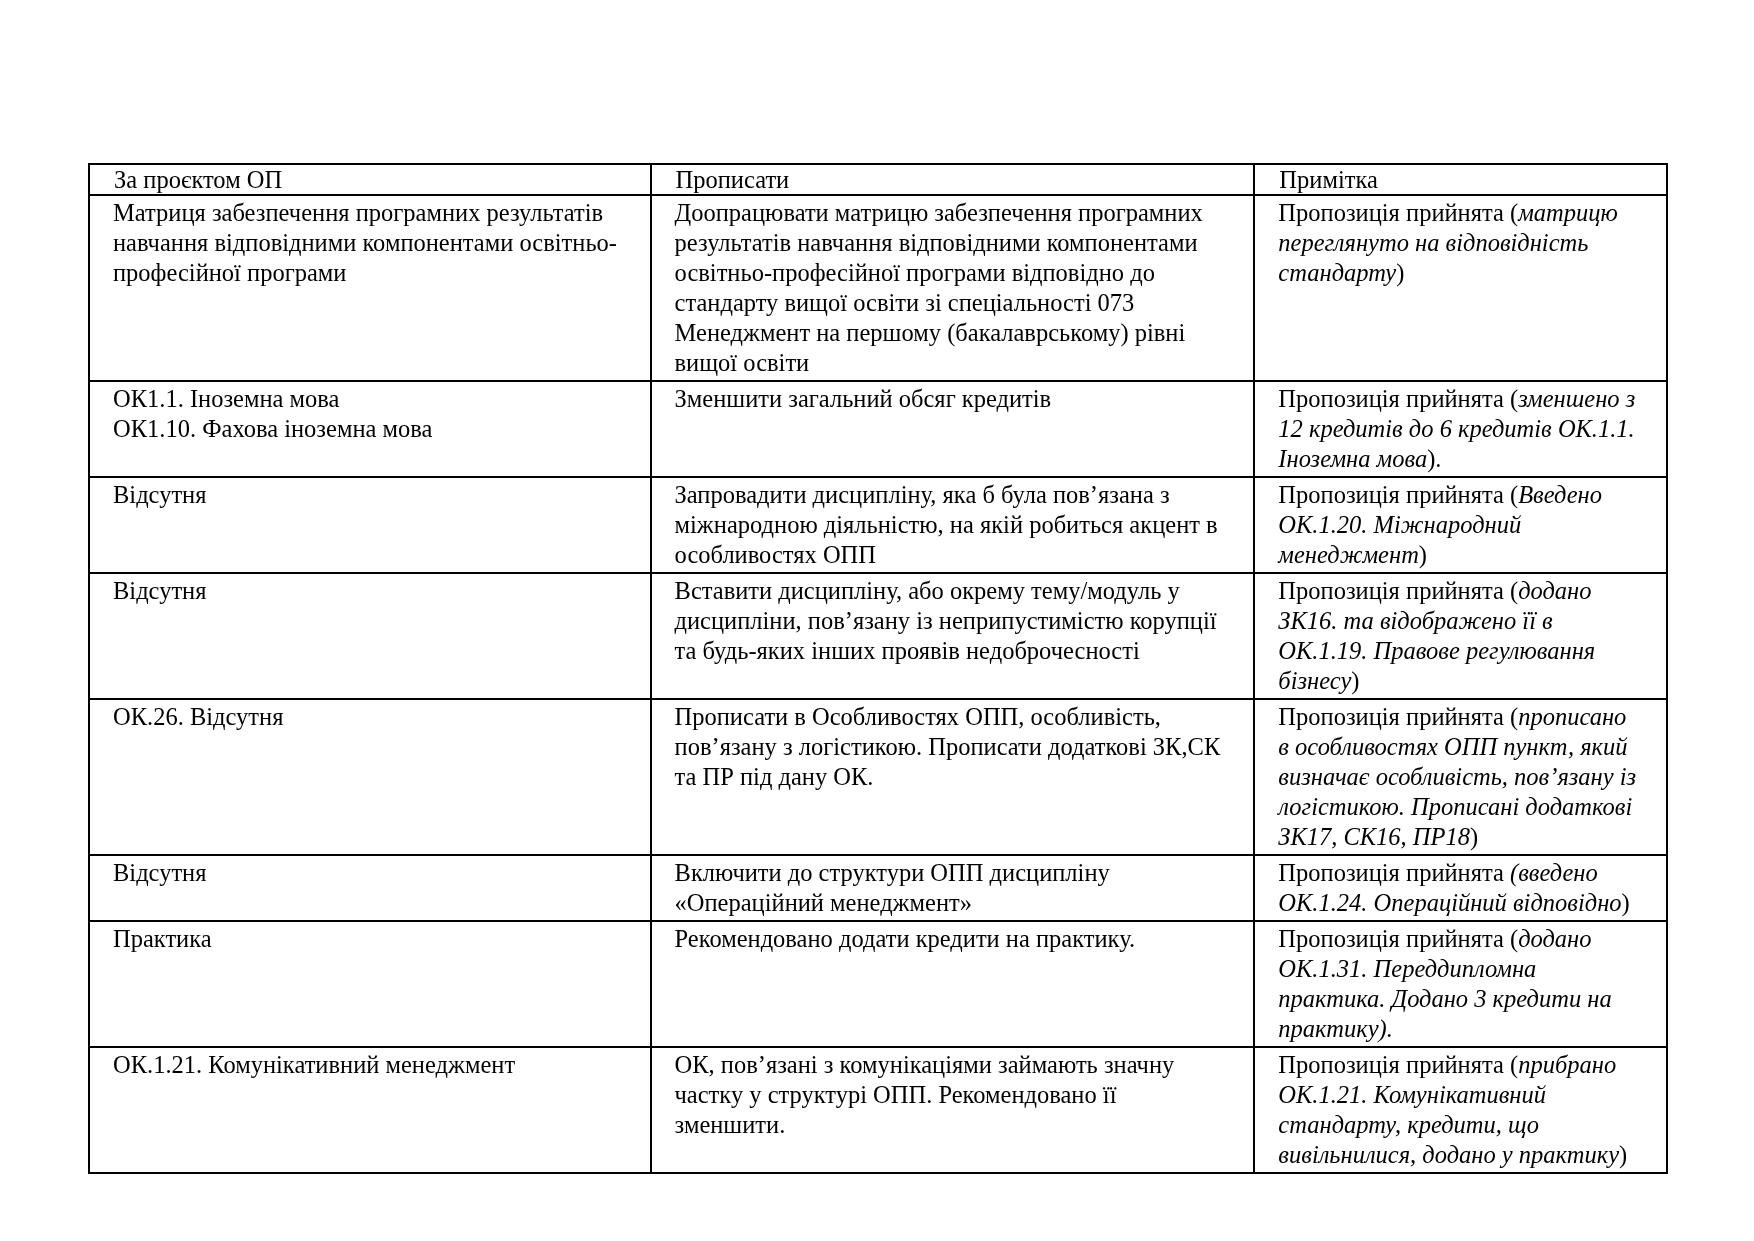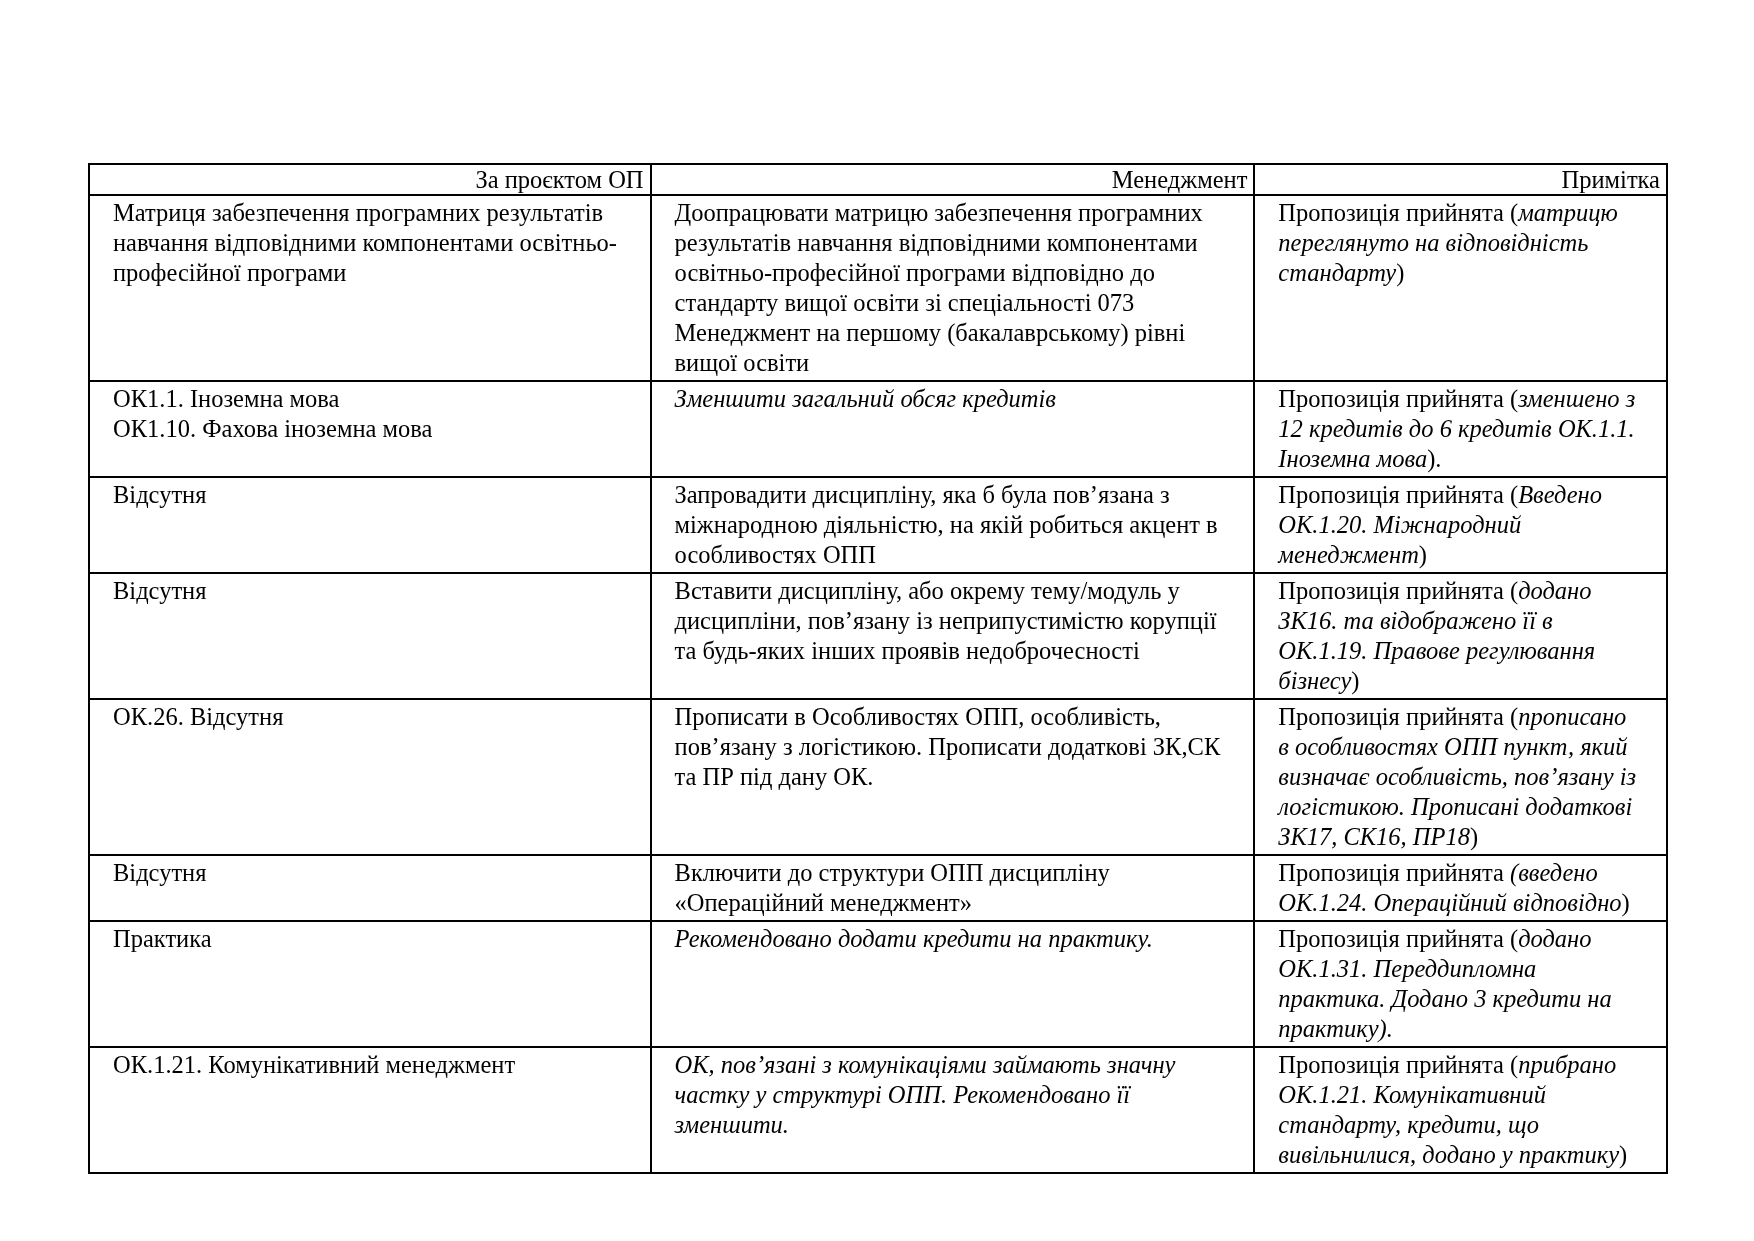--- a/index.html
+++ b/index.html
@@ -33,30 +33,30 @@
     border: 2px solid #000;
     vertical-align: top;
     padding: 2px 23px;
     font-size: 24.5px;
     line-height: 30px;
     font-weight: normal;
     text-align: left;
     word-wrap: break-word;
   }
   .doc-table th {
-    text-align: right;
+    text-align: left;
     height: 24px;
     line-height: 27px;
-    padding: 1px 6px;
+    padding: 1px 24px;
   }
   .col-project { width: 558px; }
   .col-proposal { width: 600px; }
   .col-note { width: 410px; }
   .j { text-align: justify; border-radius: 6px; }
-  .big { font-size: 28.5px; line-height: 40px; font-style: italic; }
+  .big { font-size: 28.5px; line-height: 40px; }
   .pre-line { white-space: pre-line; }
   .note-italic { font-style: italic; }
   tr.r1 td { height: 142px; }
   tr.r2 td { height: 86px; }
   tr.r3 td { height: 87px; }
   tr.r4 td { height: 87px; }
   tr.r5 td { height: 145px; }
   tr.r6 td { height: 50px; }
   tr.r7 td { height: 84px; margin-top: 10px; }
   tr.r8 td { height: 115px; }
@@ -67,21 +67,21 @@
 <div class="page">
   <table class="doc-table">
     <colgroup>
       <col class="col-project">
       <col class="col-proposal">
       <col class="col-note">
     </colgroup>
     <thead>
       <tr>
         <th>За проєктом ОП</th>
-        <th>Менеджмент</th>
+        <th>Прописати</th>
         <th>Примітка</th>
       </tr>
     </thead>
     <tbody>
       <tr class="r1">
         <td class="pre-line">Матриця  забезпечення програмних результатів навчання відповідними компонентами освітньо-професійної програми</td>
         <td class="j">Доопрацювати матрицю забезпечення програмних результатів навчання відповідними компонентами освітньо-професійної програми відповідно до стандарту вищої освіти зі спеціальності 073 Менеджмент на першому (бакалаврському) рівні вищої освіти</td>
         <td class="j"><span>Пропозиція прийнята (</span><span class="note-italic">матрицю переглянуто на відповідність стандарту</span><span>)</span></td>
       </tr>
       <tr class="r2">

